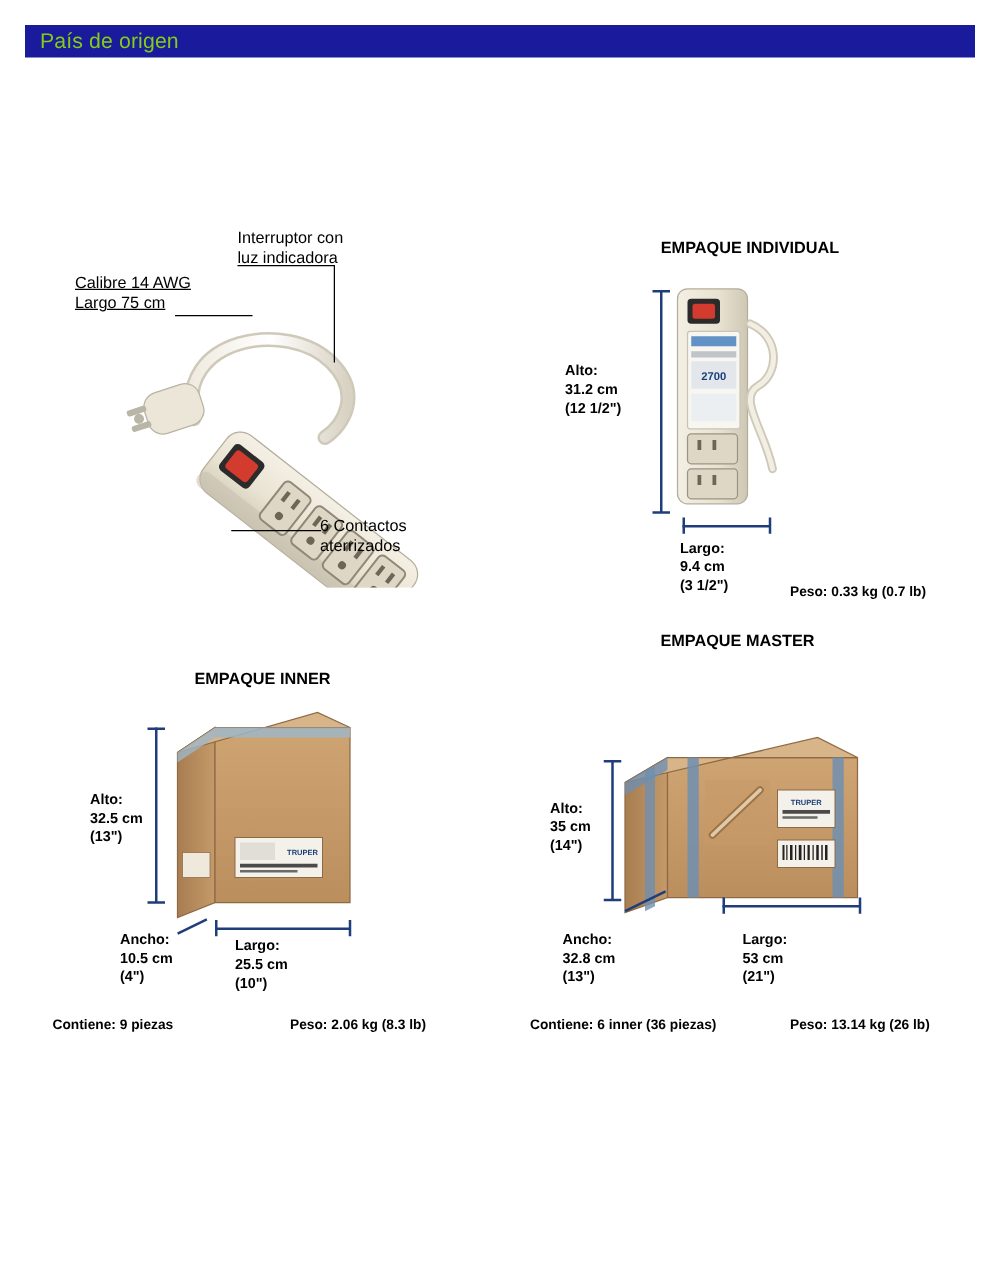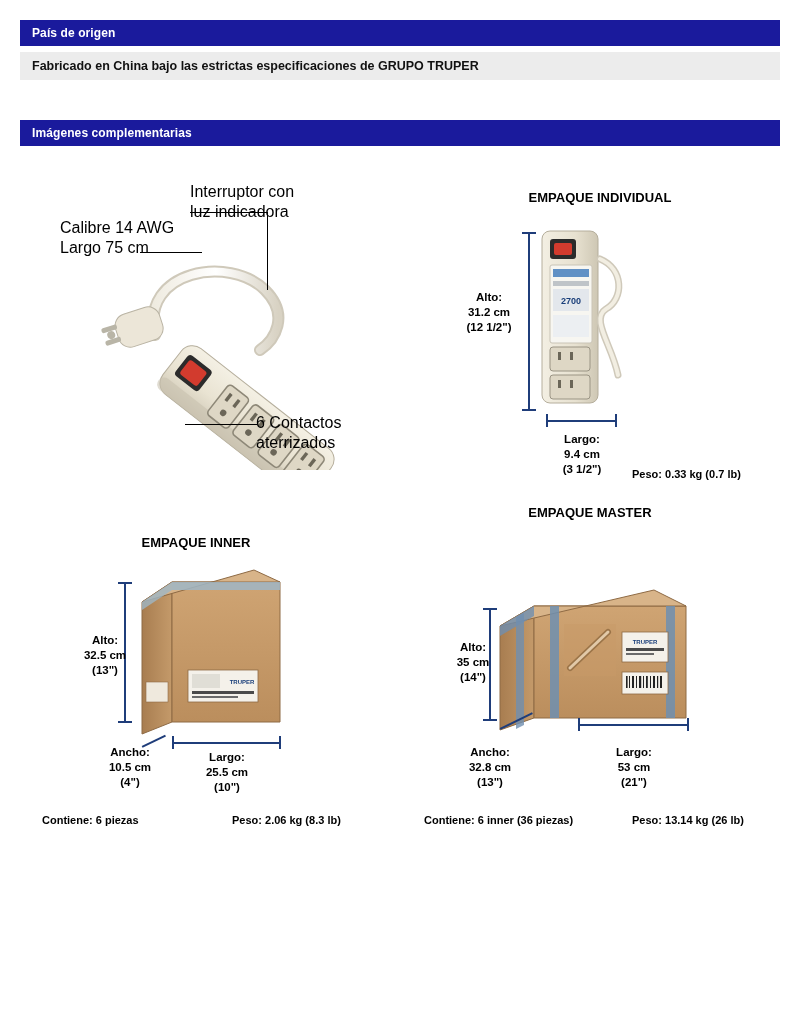--- a/index.html
+++ b/index.html
@@ -16,23 +16,23 @@
     overflow: hidden;
   }
 
   
   .bar-blue {
     position: absolute;
     left: 20px;
     width: 760px;
     height: 26px;
     background: #1a1a9c;
-    color: #ffffff;
-    font-size: 12px;
-    font-weight: bold;
+    color: #84cc16;
+    font-size: 17px;
+    font-weight: normal;
     display: flex;
     align-items: center;
     padding-left: 12px;
     letter-spacing: .1px;
   }
   .bar-grey {
     position: absolute;
     left: 20px;
     width: 760px;
     height: 28px;
@@ -45,39 +45,38 @@
     padding-left: 12px;
   }
 
   #bar-origen { top: 20px; }
   #bar-origen-text { top: 52px; }
   #bar-imagenes { top: 120px; }
 
   
   .lbl {
     position: absolute;
-    font-size: 16px;
+    font-size: 13px;
     color: #000;
     line-height: 1.25;
     white-space: pre-line;
   }
   .title-c {
     position: absolute;
     font-size: 13px;
     font-weight: bold;
     color: #000;
     text-align: center;
   }
   .dim {
     position: absolute;
     font-size: 11.5px;
     font-weight: bold;
     color: #000;
     line-height: 1.3;
-    text-align: center;
     white-space: pre-line;
   }
   .foot {
     position: absolute;
     font-size: 11px;
     font-weight: bold;
     color: #000;
   }
 
   
@@ -95,23 +94,21 @@
 
   svg { display: block; }
 </style>
 </head>
 <body>
 
 <div class="page">
 
   <div class="bar-blue" id="bar-origen">País de origen</div>
 
-  <div class="bar-grey" id="bar-origen-text">Fabricado en China bajo las estrictas especificaciones de GRUPO TRUPER</div>
-
-  <div class="bar-blue" id="bar-imagenes">Imágenes complementarias</div>
+
 
   <div style="position:absolute; left:60px; top:200px; width:300px; height:270px;">
     <svg width="300" height="270" viewBox="0 0 300 270">
       <defs>
         <linearGradient id="body" x1="0" y1="0" x2="0" y2="1">
           <stop offset="0%" stop-color="#f4f0e4"></stop>
           <stop offset="55%" stop-color="#e9e3d2"></stop>
           <stop offset="100%" stop-color="#cfc8b6"></stop>
         </linearGradient>
         <linearGradient id="cord" x1="0" y1="0" x2="1" y2="0">
@@ -171,21 +168,21 @@
   <div class="ln h" style="left:190px; top:212px; width:78px;"></div>
   <div class="ln v" style="left:267px; top:212px; height:78px;"></div>
 
   <div class="ln h" style="left:140px; top:252px; width:62px;"></div>
 
   <div class="ln h" style="left:185px; top:424px; width:72px;"></div>
 
   <div class="lbl" style="left:190px; top:182px; width:120px;">Interruptor con
 luz indicadora</div>
 
-  <div class="lbl" style="left:60px; top:218px; width:130px;">Calibre 14 AWG
+  <div class="lbl" style="left:60px; top:218px; width:130px;text-decoration:underline;">Calibre 14 AWG
 Largo 75 cm</div>
 
   <div class="lbl" style="left:256px; top:413px; width:120px;">6 Contactos
 aterrizados</div>
 
   <div class="title-c" style="left:440px; top:190px; width:320px;">EMPAQUE INDIVIDUAL</div>
 
   <div style="position:absolute; left:520px; top:225px; width:130px; height:185px;">
     <svg width="130" height="185" viewBox="0 0 130 185">
       <defs>
@@ -233,21 +230,21 @@
   <div class="dim" style="left:452px; top:290px; width:74px;">Alto:
 31.2 cm
 (12 1/2")</div>
 
   <div class="dim" style="left:544px; top:432px; width:76px;">Largo:
 9.4 cm
 (3 1/2")</div>
 
   <div class="foot" style="left:632px; top:468px;">Peso: 0.33 kg (0.7 lb)</div>
 
-  <div class="title-c" style="left:36px; top:535px; width:320px;">EMPAQUE INNER</div>
+  <div class="title-c" style="left:50px; top:535px; width:320px;">EMPAQUE INNER</div>
 
   <div style="position:absolute; left:130px; top:562px; width:170px; height:180px;">
     <svg width="170" height="180" viewBox="0 0 170 180">
       <defs>
         <linearGradient id="cbFront" x1="0" y1="0" x2="0" y2="1">
           <stop offset="0%" stop-color="#cfa473"></stop>
           <stop offset="100%" stop-color="#bb8e5d"></stop>
         </linearGradient>
         <linearGradient id="cbSide" x1="0" y1="0" x2="1" y2="0">
           <stop offset="0%" stop-color="#a87d50"></stop>
@@ -289,21 +286,21 @@
 (13")</div>
 
   <div class="dim" style="left:96px; top:745px; width:68px;">Ancho:
 10.5 cm
 (4")</div>
 
   <div class="dim" style="left:188px; top:750px; width:78px;">Largo:
 25.5 cm
 (10")</div>
 
-  <div class="foot" style="left:42px; top:814px;">Contiene: 6 piezas</div>
+  <div class="foot" style="left:42px; top:814px;">Contiene: 9 piezas</div>
 
   <div class="foot" style="left:232px; top:814px;">Peso: 2.06 kg (8.3 lb)</div>
 
   <div class="title-c" style="left:420px; top:505px; width:340px;">EMPAQUE MASTER</div>
 
   <div style="position:absolute; left:490px; top:580px; width:210px; height:160px;">
     <svg width="210" height="160" viewBox="0 0 210 160">
       <defs>
         <linearGradient id="mFront" x1="0" y1="0" x2="0" y2="1">
           <stop offset="0%" stop-color="#cfa473"></stop>

